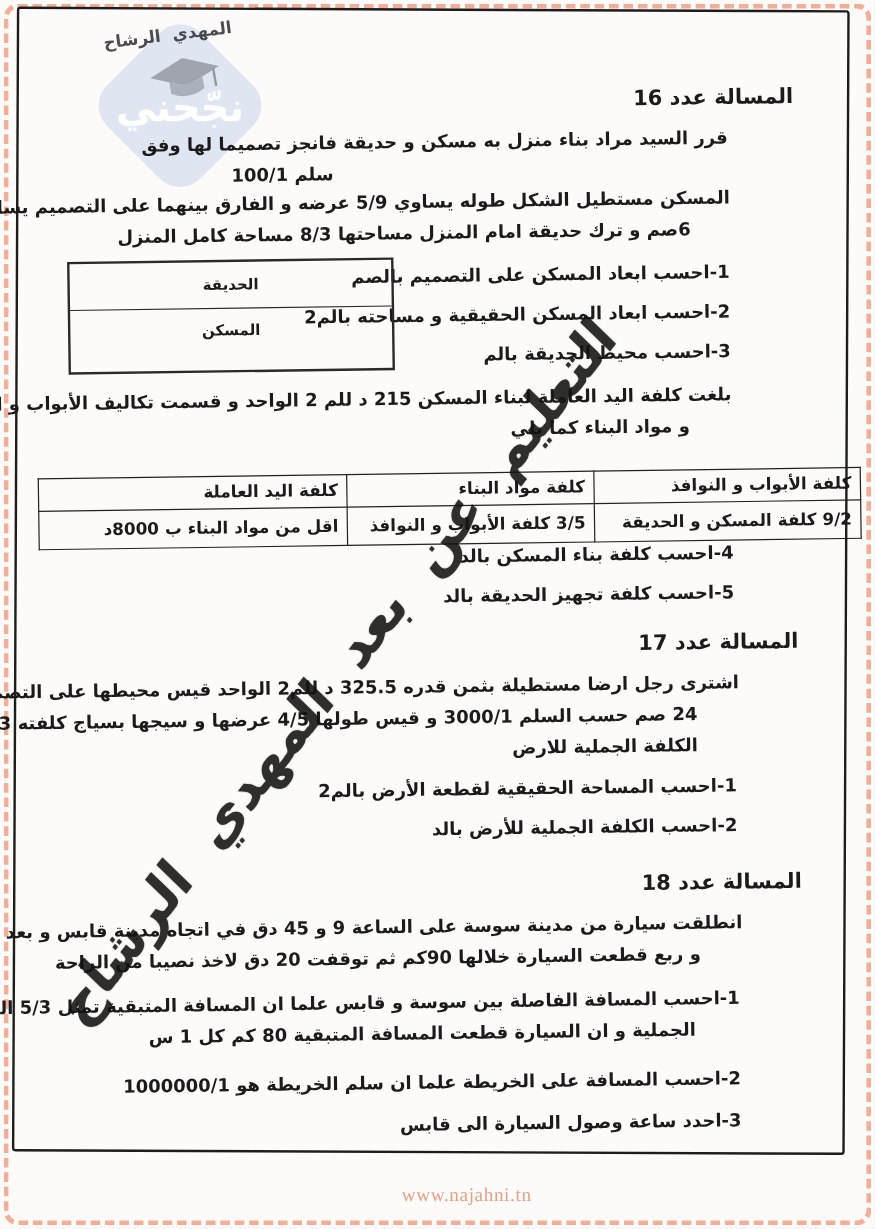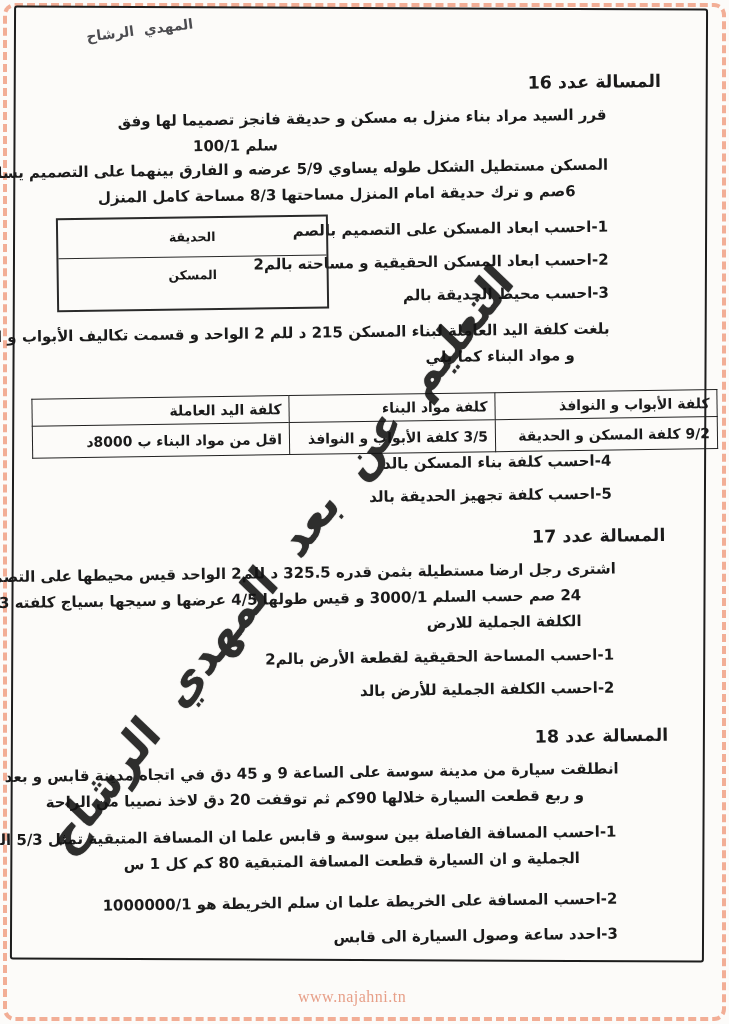--- a/index.html
+++ b/index.html
@@ -68,33 +68,42 @@
   }
   .costs-table td {
     border:1.7px solid #222; font-weight:bold; font-size:14px;
     text-align:right; padding:2px 7px 2px 2px; white-space:nowrap;
     overflow:visible; direction:rtl; color:#1b1b1b;
   }
   .costs-table tr:first-child td { height:22px; }
   .costs-table tr:last-child td { height:27px; }
   .col-r { width:212px; } .col-m { width:196px; } .col-l { width:247px; }
   .footer-url {
-    position:absolute; left:298px; top:988px; width:145px; text-align:left;
+    position:absolute; left:298px; top:988px; width:145px; text-align:right;
     font-family:"Liberation Serif", serif; font-size:16px;
     color:#e79f88; letter-spacing:.5px;
   }
 </style>
 </head>
 <body>
 
 <div class="page">
 
   <div class="dashed-frame"></div>
   <div class="black-frame"></div>
 
+  <div class="logo-wrap">
+    <div class="logo-diamond"></div>
+    <svg class="cap-icon" width="62" height="42" viewBox="0 0 62 42">
+      <polygon points="31,2 60,14 31,26 2,14" fill="#8a8f9a"></polygon>
+      <path d="M17 20 L17 30 Q31 38 45 30 L45 20 Q31 28 17 20 Z" fill="#9aa0ab"></path>
+      <line x1="55" y1="15" x2="55" y2="30" stroke="#7d828c" stroke-width="2"></line>
+    </svg>
+    <div class="logo-text">نجّحني</div>
+  </div>
   <div class="hand-note">المهدي الرشاح</div>
 
   <div class="content">
 
     <div class="ln title" style="right:62px; top:73px;">المسالة عدد 16</div>
     <div class="ln" style="right:117px; top:108px;">قرر السيد مراد بناء منزل به مسكن و حديقة  فانجز تصميما لها وفق</div>
     <div class="ln" style="left:198px;  top:134px;">سلم 100/1</div>
     <div class="ln" style="right:116px; top:158px;">المسكن مستطيل الشكل طوله يساوي 5/9 عرضه و الفارق بينهما على التصميم يساوي</div>
     <div class="ln" style="right:149px; top:184px;">6صم و ترك حديقة امام المنزل مساحتها 8/3 مساحة كامل المنزل</div>
     <div class="ln" style="right:117px; top:220px;">1-احسب ابعاد المسكن على التصميم بالصم</div>

